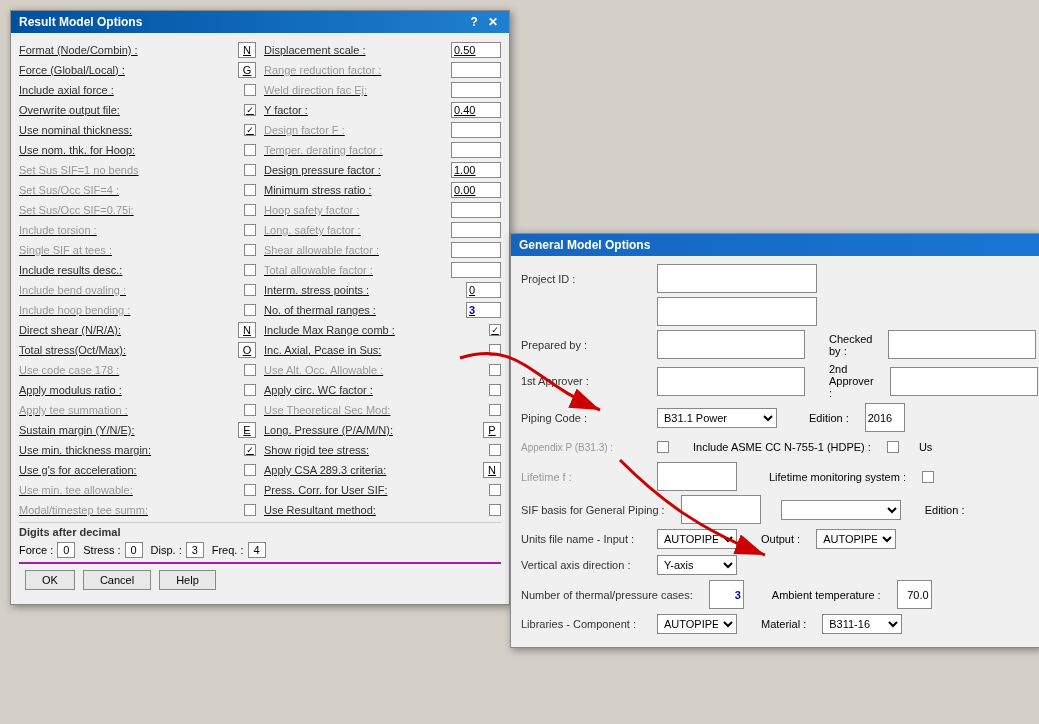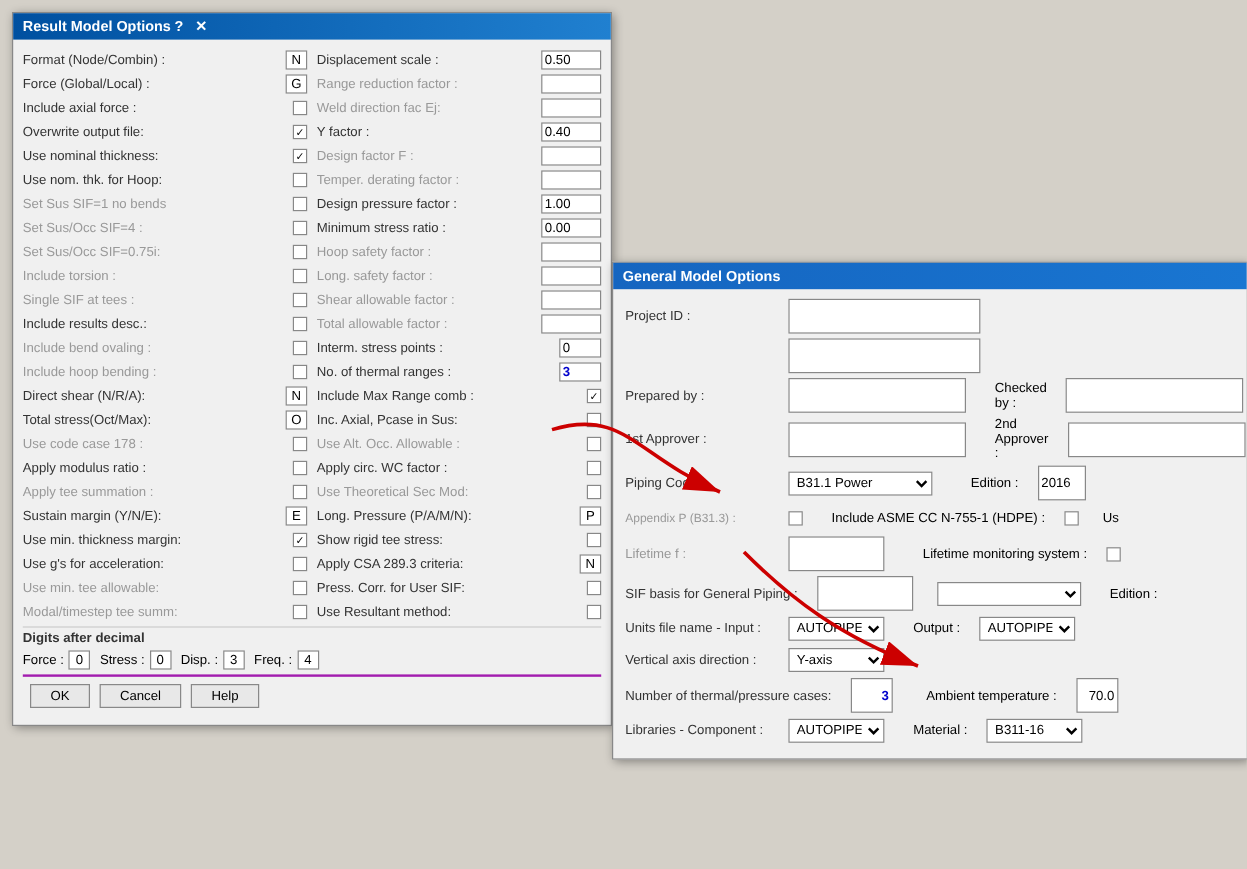--- a/index.html
+++ b/index.html
@@ -24,21 +24,21 @@
       box-shadow: 2px 2px 8px rgba(0,0,0,0.4);
     }
     .dialog-title {
       background: linear-gradient(to right, #0050a0, #2080d0);
       color: white;
       padding: 4px 8px;
       font-size: 12px;
       font-weight: bold;
       display: flex;
       align-items: center;
-      justify-content: flex-start;
+      justify-content: space-between;
     }
     .dialog-title-buttons {
       display: flex;
       gap: 4px;
       align-items: center;
     }
     .title-btn {
       color: white;
       font-size: 12px;
       cursor: pointer;
@@ -56,20 +56,21 @@
     .form-col {
       display: flex;
       flex-direction: column;
       gap: 2px;
     }
     .form-row {
       display: flex;
       align-items: center;
       min-height: 18px;
       gap: 8px;
+      text-decoration: underline;
     }
     .form-row label {
       color: #333;
       white-space: nowrap;
       flex: 1;
     }
     .form-row label.disabled {
       color: #999;
     }
     .checkbox-input {
@@ -140,21 +141,21 @@
       font-size: 11px;
       border: 1px solid #888;
       background: #e8e8e8;
       cursor: pointer;
       min-width: 45px;
     }
 
     
     .dialog-general {
       position: absolute;
-      top: 218px;
+      top: 233px;
       left: 510px;
       width: 530px;
       background: #f0f0f0;
       border: 1px solid #888;
       box-shadow: 2px 2px 8px rgba(0,0,0,0.4);
     }
     .dialog-general .dialog-title {
       background: linear-gradient(to right, #1565c0, #1976d2);
     }
     .gmo-body {

